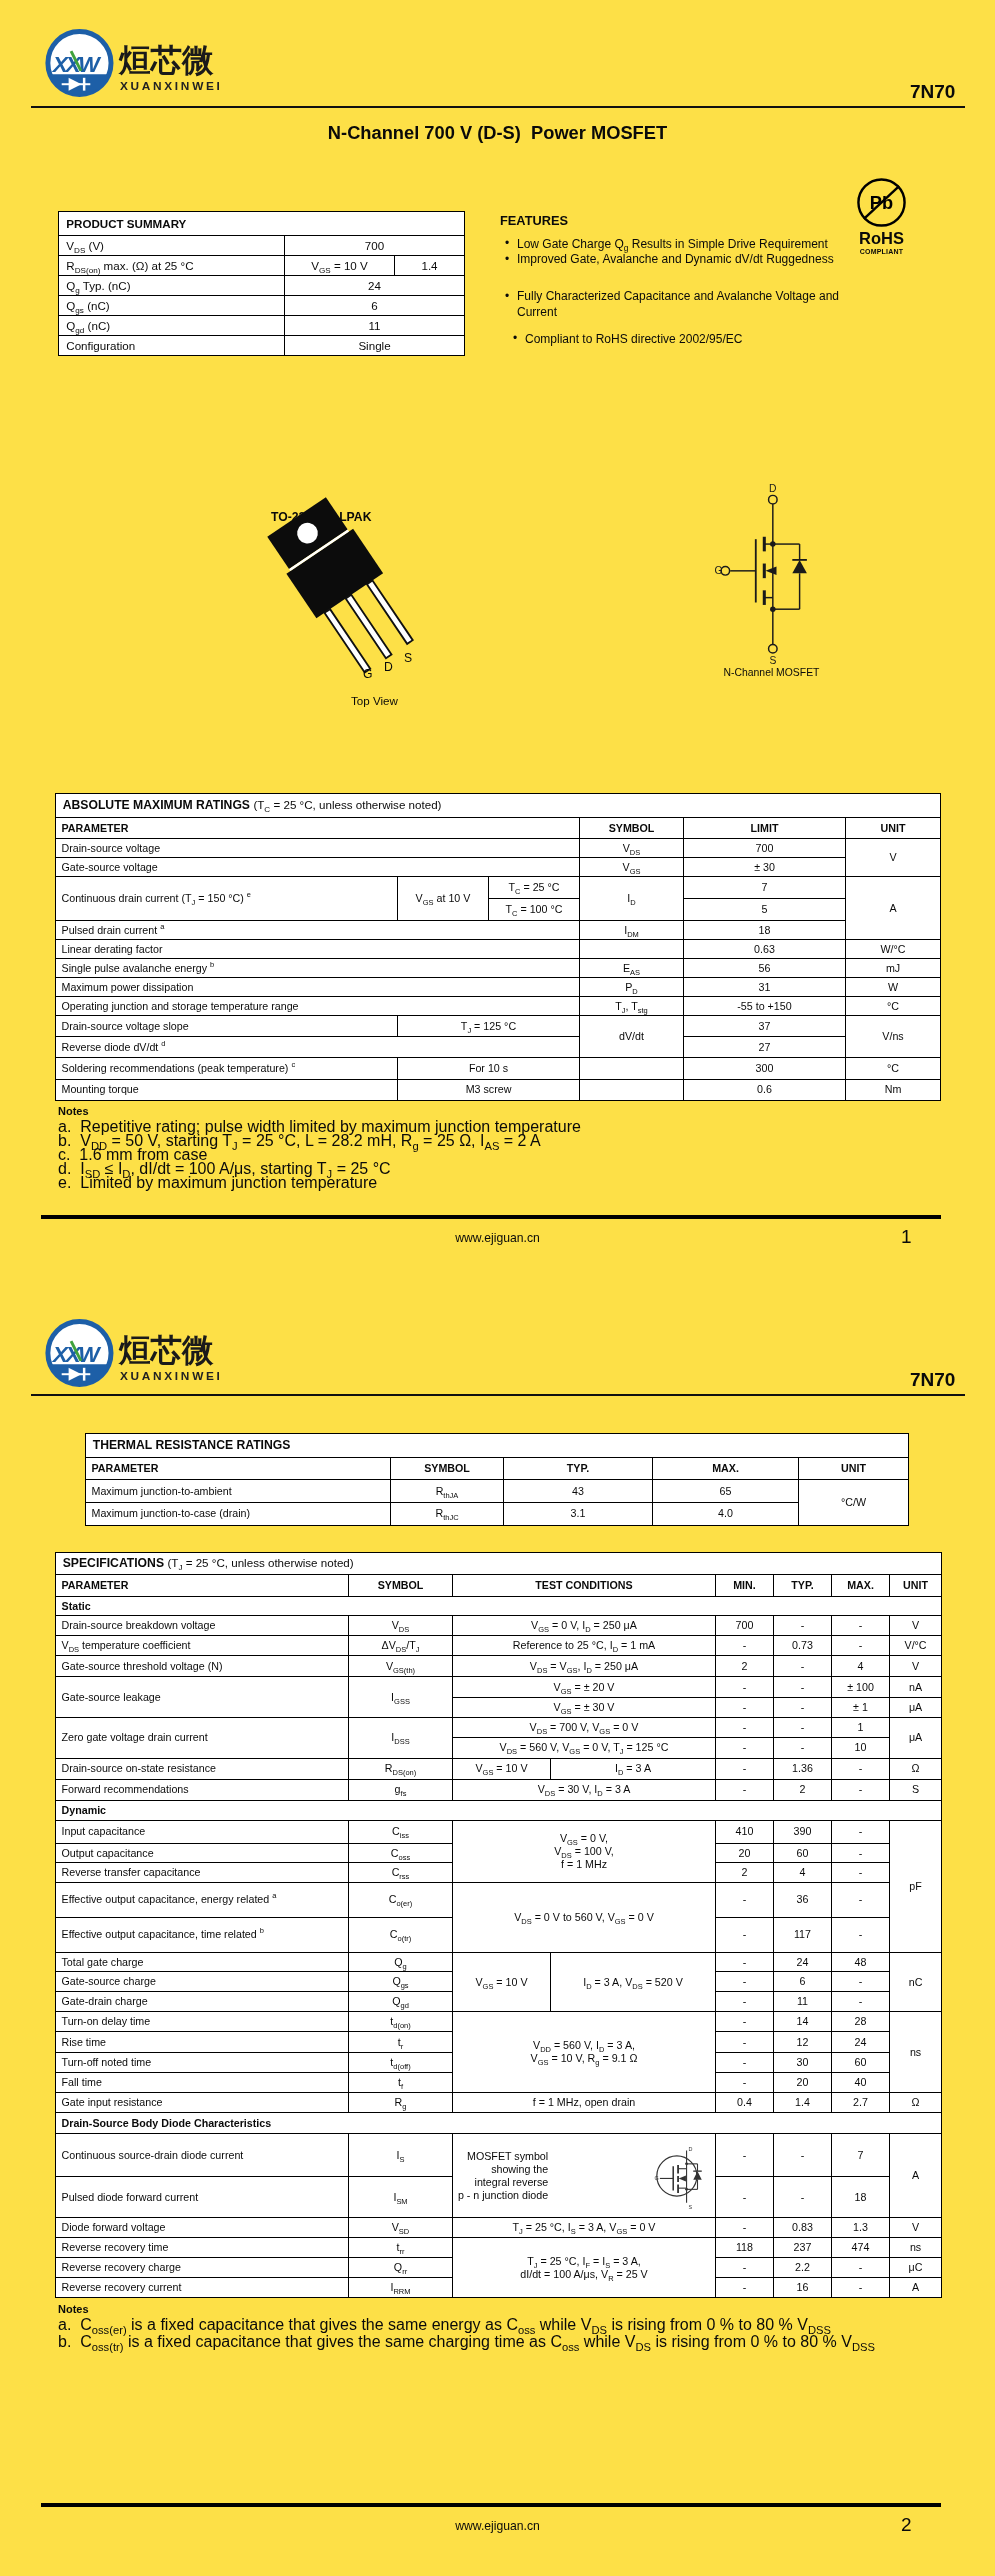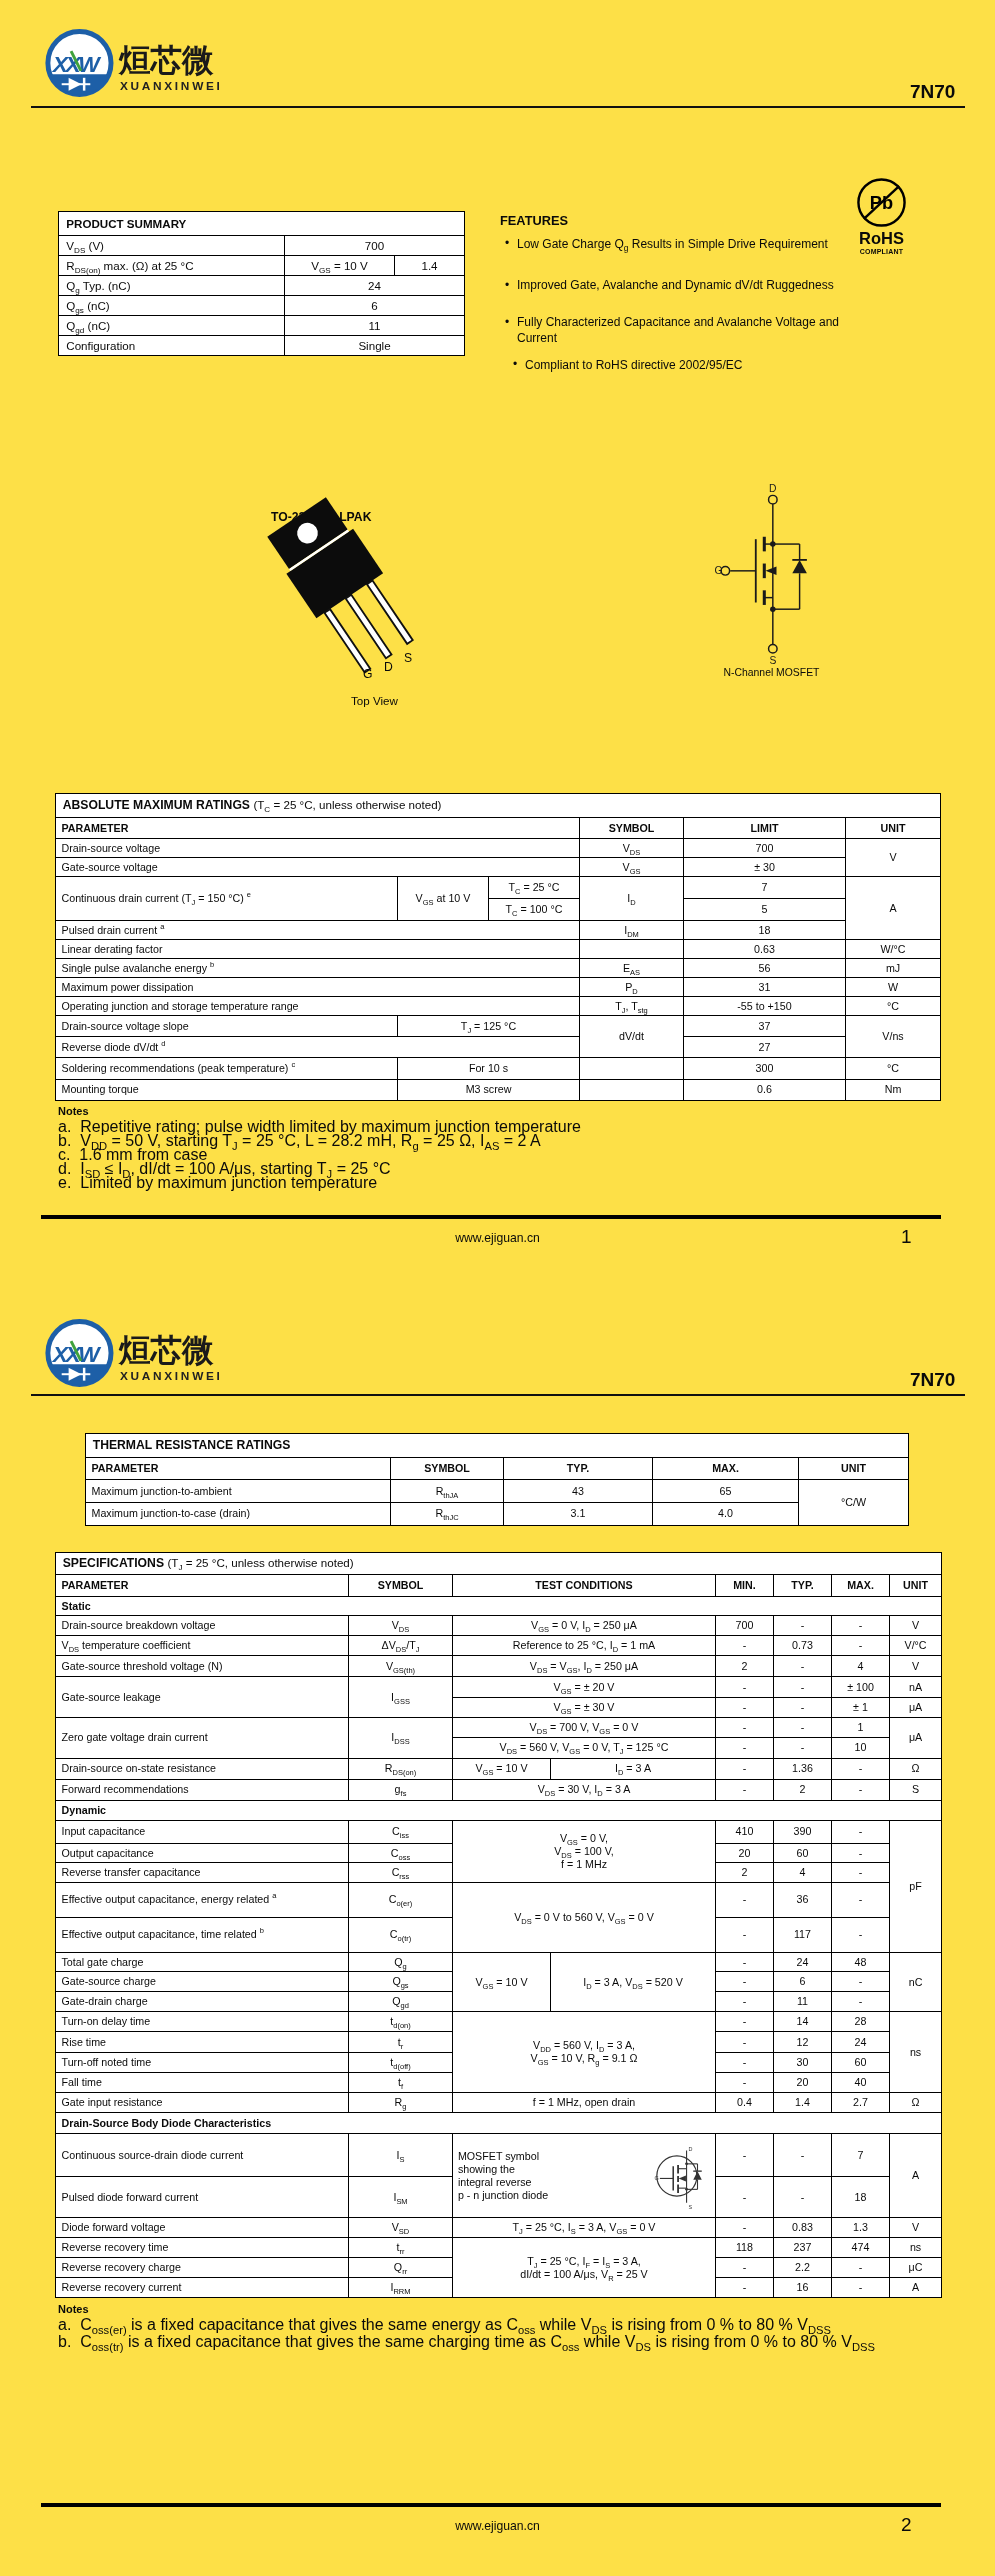--- a/index.html
+++ b/index.html
@@ -49,20 +49,21 @@
       <polygon points="50,105 50,131 76,118" fill="#fff"></polygon>
       <rect x="79" y="105" width="5" height="26" fill="#fff"></rect>
       <rect x="36" y="116" width="58" height="4" fill="#fff"></rect>
       <text x="152" y="92" font-size="64" font-weight="bold" fill="#1a1a1a">烜芯微</text>
       <text x="154" y="129" font-size="24" font-weight="600" fill="#222" letter-spacing="5.5">XUANXINWEI</text>
     </svg>
   </div>
   <div class="abs part" style="left:910px;top:81px">7N70</div>
   <div class="hrule" style="left:30.5px;top:106px;width:934px"></div>
 
+  <div class="doc-title" style="top:122px">N-Channel 700 V (D-S)  Power MOSFET</div>
 
   <table class="tbl sum abs" style="left:58px;top:211px;width:406px">
     <colgroup>
         <col style="width:226px">
         <col style="width:110px">
         <col style="width:70px">
       </colgroup>
     <tbody>
         <tr class="ttl" style="height:24.4px">
           <td colspan="3">PRODUCT SUMMARY</td>
@@ -91,21 +92,21 @@
     <tr style="height:20px">
           <td>Configuration</td>
           <td colspan="2" class="c">Single</td>
         </tr>
   </tbody>
     </table>
 
   <div class="abs" style="left:500px;top:213px;width:351px">
     <div class="ft">FEATURES</div>
     <ul class="feat-list">
-      <li class="fi" style="margin:0 0 26px 0">Low Gate Charge Q<sub>g</sub> Results in Simple Drive Requirement</li>
+      <li class="fi" style="margin:0 0 0 0">Low Gate Charge Q<sub>g</sub> Results in Simple Drive Requirement</li>
       <li class="fi" style="margin:0 0 21px 0">Improved Gate, Avalanche and Dynamic dV/dt Ruggedness</li>
       <li class="fi" style="margin:0 0 11px 0">Fully Characterized Capacitance and Avalanche Voltage and Current</li>
       <li class="fi" style="margin:8px">Compliant to RoHS directive 2002/95/EC</li>
     </ul>
   </div>
 
   <div class="abs" style="left:845px;top:177px;width:73px;text-align:center">
     <svg width="51" height="51" viewBox="0 0 84 84">
       <circle cx="42" cy="42" r="38" fill="none" stroke="#000" stroke-width="4"></circle>
       <text x="42" y="53" font-size="30" font-weight="bold" text-anchor="middle" fill="#000">Pb</text>
@@ -540,21 +541,21 @@
           <td class="c">Ω</td>
         </tr>
     <tr class="sec" style="height:21px">
           <td colspan="8">Drain-Source Body Diode Characteristics</td>
         </tr>
     <tr style="height:43px">
           <td>Continuous source-drain diode current</td>
           <td class="c">I<sub>S</sub></td>
           <td colspan="2" rowspan="2" style="padding:1.2px">
         <div class="flexcond">
-          <span style="text-align:left">MOSFET symbol<br>showing the<br>integral reverse<br>p - n junction diode</span>
+          <span style="text-align:right">MOSFET symbol<br>showing the<br>integral reverse<br>p - n junction diode</span>
           <svg width="61" height="68" viewBox="0 0 100 112" style="font-size:17.5px">
             <g stroke="#333" fill="none" stroke-width="1.8">
               <circle cx="44" cy="56" r="33" stroke-width="2"></circle>
               <line x1="60" y1="14" x2="60" y2="100"></line>
               <line x1="16" y1="60" x2="38" y2="60"></line>
               <line x1="38" y1="40" x2="38" y2="80" stroke-width="2.5"></line>
               <line x1="46" y1="38" x2="46" y2="52" stroke-width="3"></line>
               <line x1="46" y1="56" x2="46" y2="66" stroke-width="3"></line>
               <line x1="46" y1="70" x2="46" y2="84" stroke-width="3"></line>
               <line x1="46" y1="44" x2="60" y2="44"></line>

